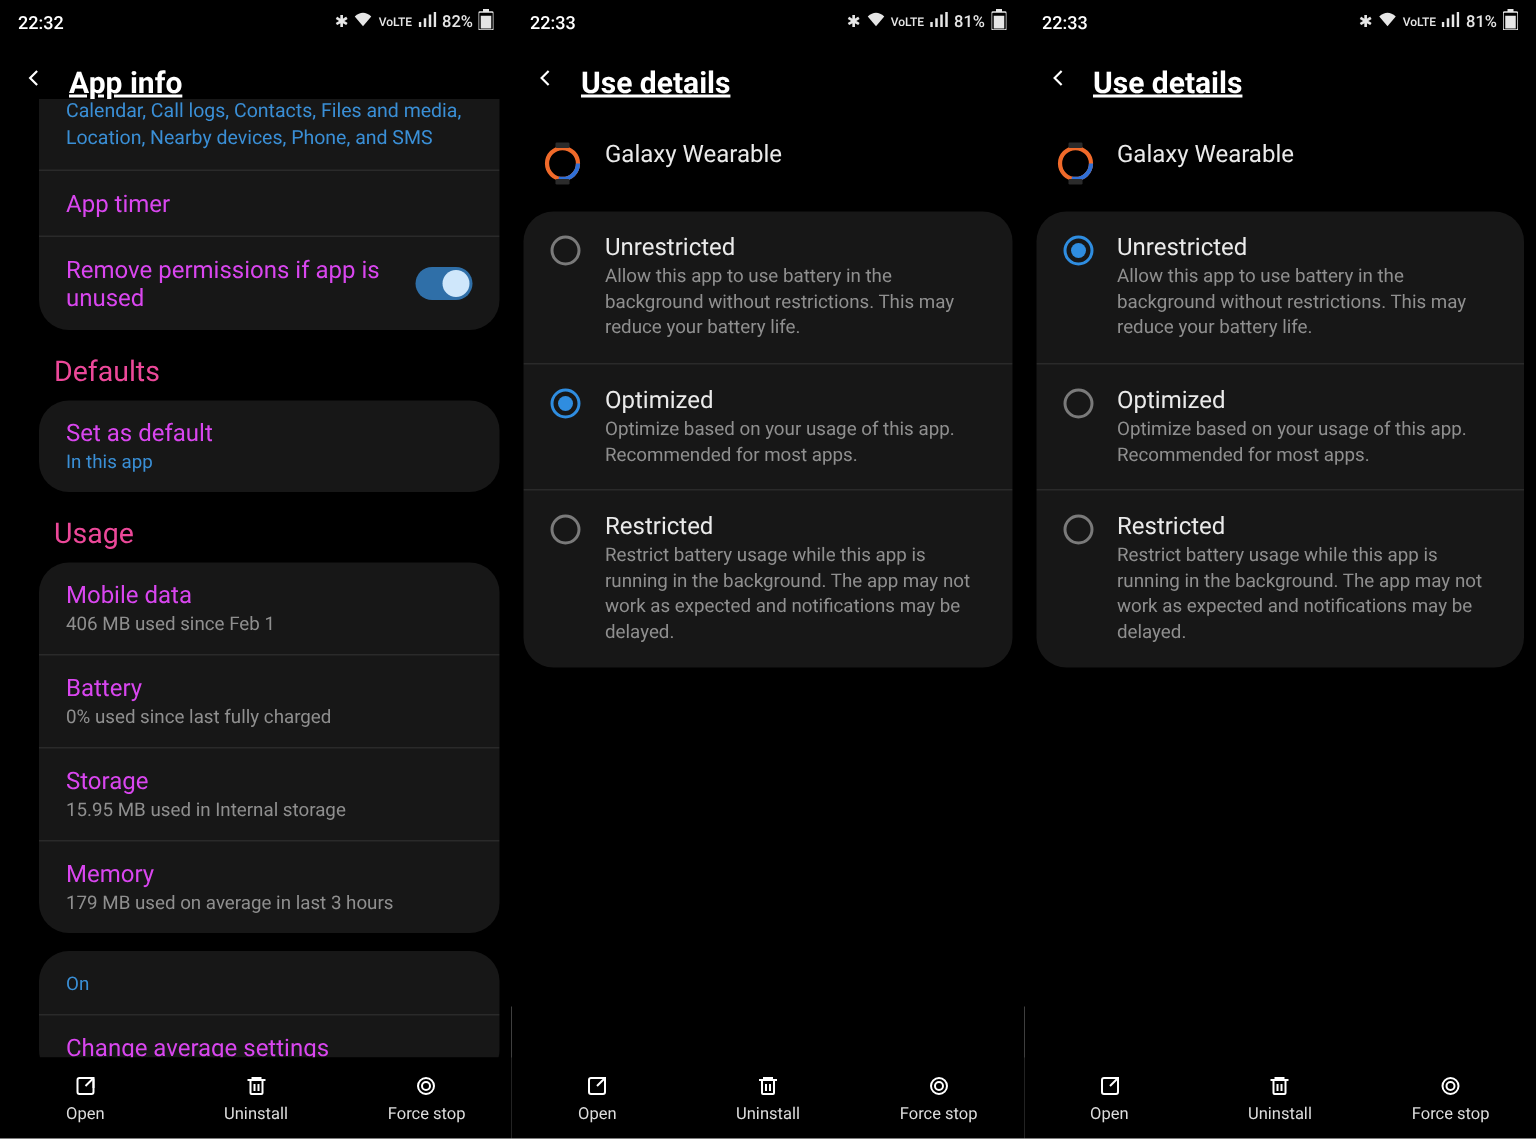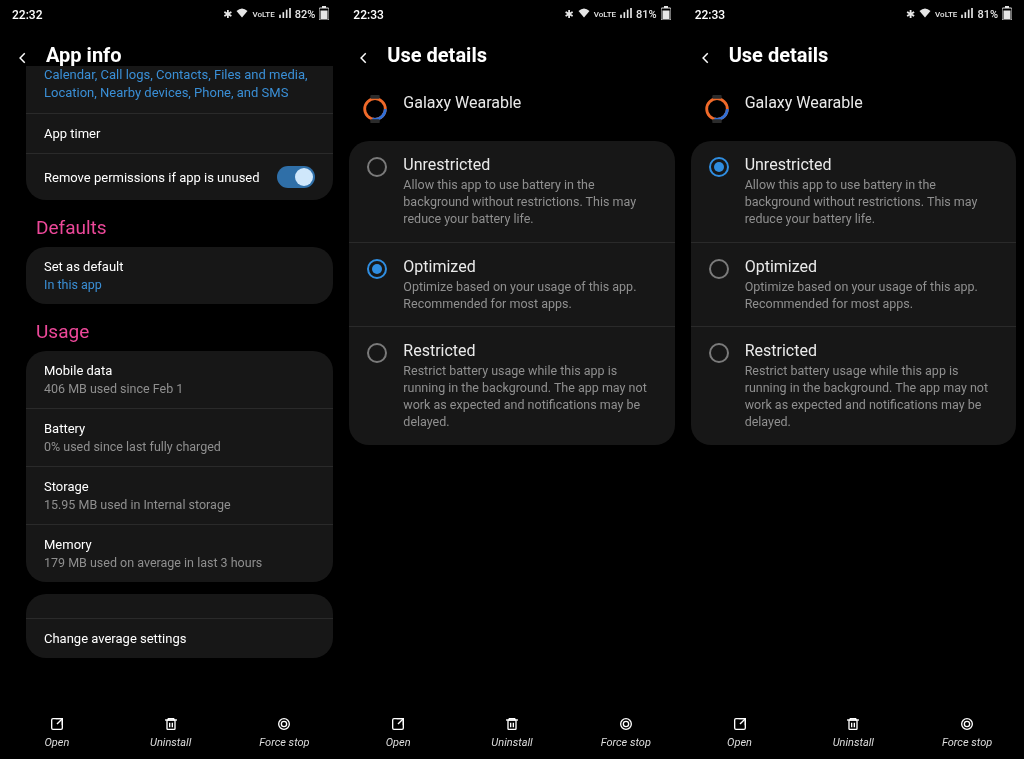--- a/index.html
+++ b/index.html
@@ -7,34 +7,34 @@
   .row { display: flex; width: 1024px; height: 671px; background: #000; }
   .phone { width: 341.33px; height: 759px; background: #000; color: #fff; position: relative; overflow: hidden; }
   .phone + .phone { border-left: 0px solid #000; }
 
   
   .status { display: flex; justify-content: space-between; align-items: center; padding: 6px 12px 2px 12px; font-size: 12px; font-weight: 500; color: #fff; }
   .status .right { display: flex; gap: 4px; align-items: center; }
   .status .ico { display: inline-block; font-size: 11px; opacity: .9; }
 
   
-  .hdr { display: flex; align-items: flex-end; gap: 14px; padding: 18px 14px 16px 14px; }
+  .hdr { display: flex; align-items: flex-start; gap: 14px; padding: 18px 14px 16px 14px; text-decoration: underline; }
   .hdr .back { width: 18px; height: 18px; display:flex; align-items:center; justify-content:center; }
   .hdr .title { font-size: 20px; font-weight: 700; }
 
   
   .chev-left svg { stroke: #fff; }
 
   
   .panel { background: #171717; border-radius: 20px; margin: 0 8px 12px 8px; overflow: hidden; }
   .panel.flat-top { border-top-left-radius: 0; border-top-right-radius: 0; }
   .section-label { font-size: 19px; color: #ec4899; padding: 4px 18px 8px 18px; }
   .picard { padding: 12px 18px; border-top: 1px solid #2a2a2a; }
   .picard:first-child { border-top: none; }
-  .line1 { font-size: 13px; color: #ffffff; }
+  .line1 { font-size: 16px; color: #d946ef; }
   .line2 { font-size: 12.5px; color: #8f8f8f; margin-top: 3px; }
   .line2.accent, .accent { color: #3a8fd6; }
   .perm-text { font-size: 13px; color: #3a8fd6; padding: 0 18px 12px 18px; line-height: 1.35; }
 
   
   .toggle-row { display:flex; align-items:center; justify-content:space-between; }
   .switch { width: 38px; height: 22px; border-radius: 11px; background: #2f6fa8; position: relative; flex:0 0 auto; }
   .switch .knob { width: 18px; height: 18px; border-radius: 50%; background: #cfe7fb; position: absolute; top: 2px; right: 2px; }
 
   
@@ -49,21 +49,21 @@
   .radio.selected { border-color: #2f8de0; }
   .radio.selected::after { content:""; position:absolute; inset: 3px; background:#2f8de0; border-radius:50%; }
   .opt .txt { flex:1; }
   .opt .title { font-size: 16px; color: #eaeaea; margin-bottom: 3px; }
   .opt .desc { font-size: 12.5px; color: #8f8f8f; line-height: 1.35; }
 
   
   .bottomnav { position:absolute; bottom:0; left:0; right:0; height: 54px; background:#000; display:flex; }
   .bn-item { flex:1; display:flex; flex-direction:column; align-items:center; justify-content:center; gap:3px; }
   .bn-ico { width: 18px; height: 18px; display:flex; align-items:center; justify-content:center; }
-  .bn-lbl { font-size: 11px; color: #ddd; font-style: italic; }
+  .bn-lbl { font-size: 11px; color: #ddd; }
 
   
   .content { position:absolute; top: 66px; bottom: 54px; left:0; right:0; overflow:hidden;margin-left:18px; }
 
   
   .cut { overflow:hidden; }
 </style>
 </head>
 <body>
 
@@ -146,20 +146,21 @@
           <div class="line2">15.95 MB used in Internal storage</div>
         </div>
         <div class="picard">
           <div class="line1">Memory</div>
           <div class="line2">179 MB used on average in last 3 hours</div>
         </div>
       </div>
 
       <div class="panel cut" style="max-height:86px;">
         <div class="picard">
+          <div class="line2 accent">On</div>
         </div>
         <div class="picard">
           <div class="line1">Change average settings</div>
 
         </div>
       </div>
 
     </div>
 
     <div class="bottomnav">

